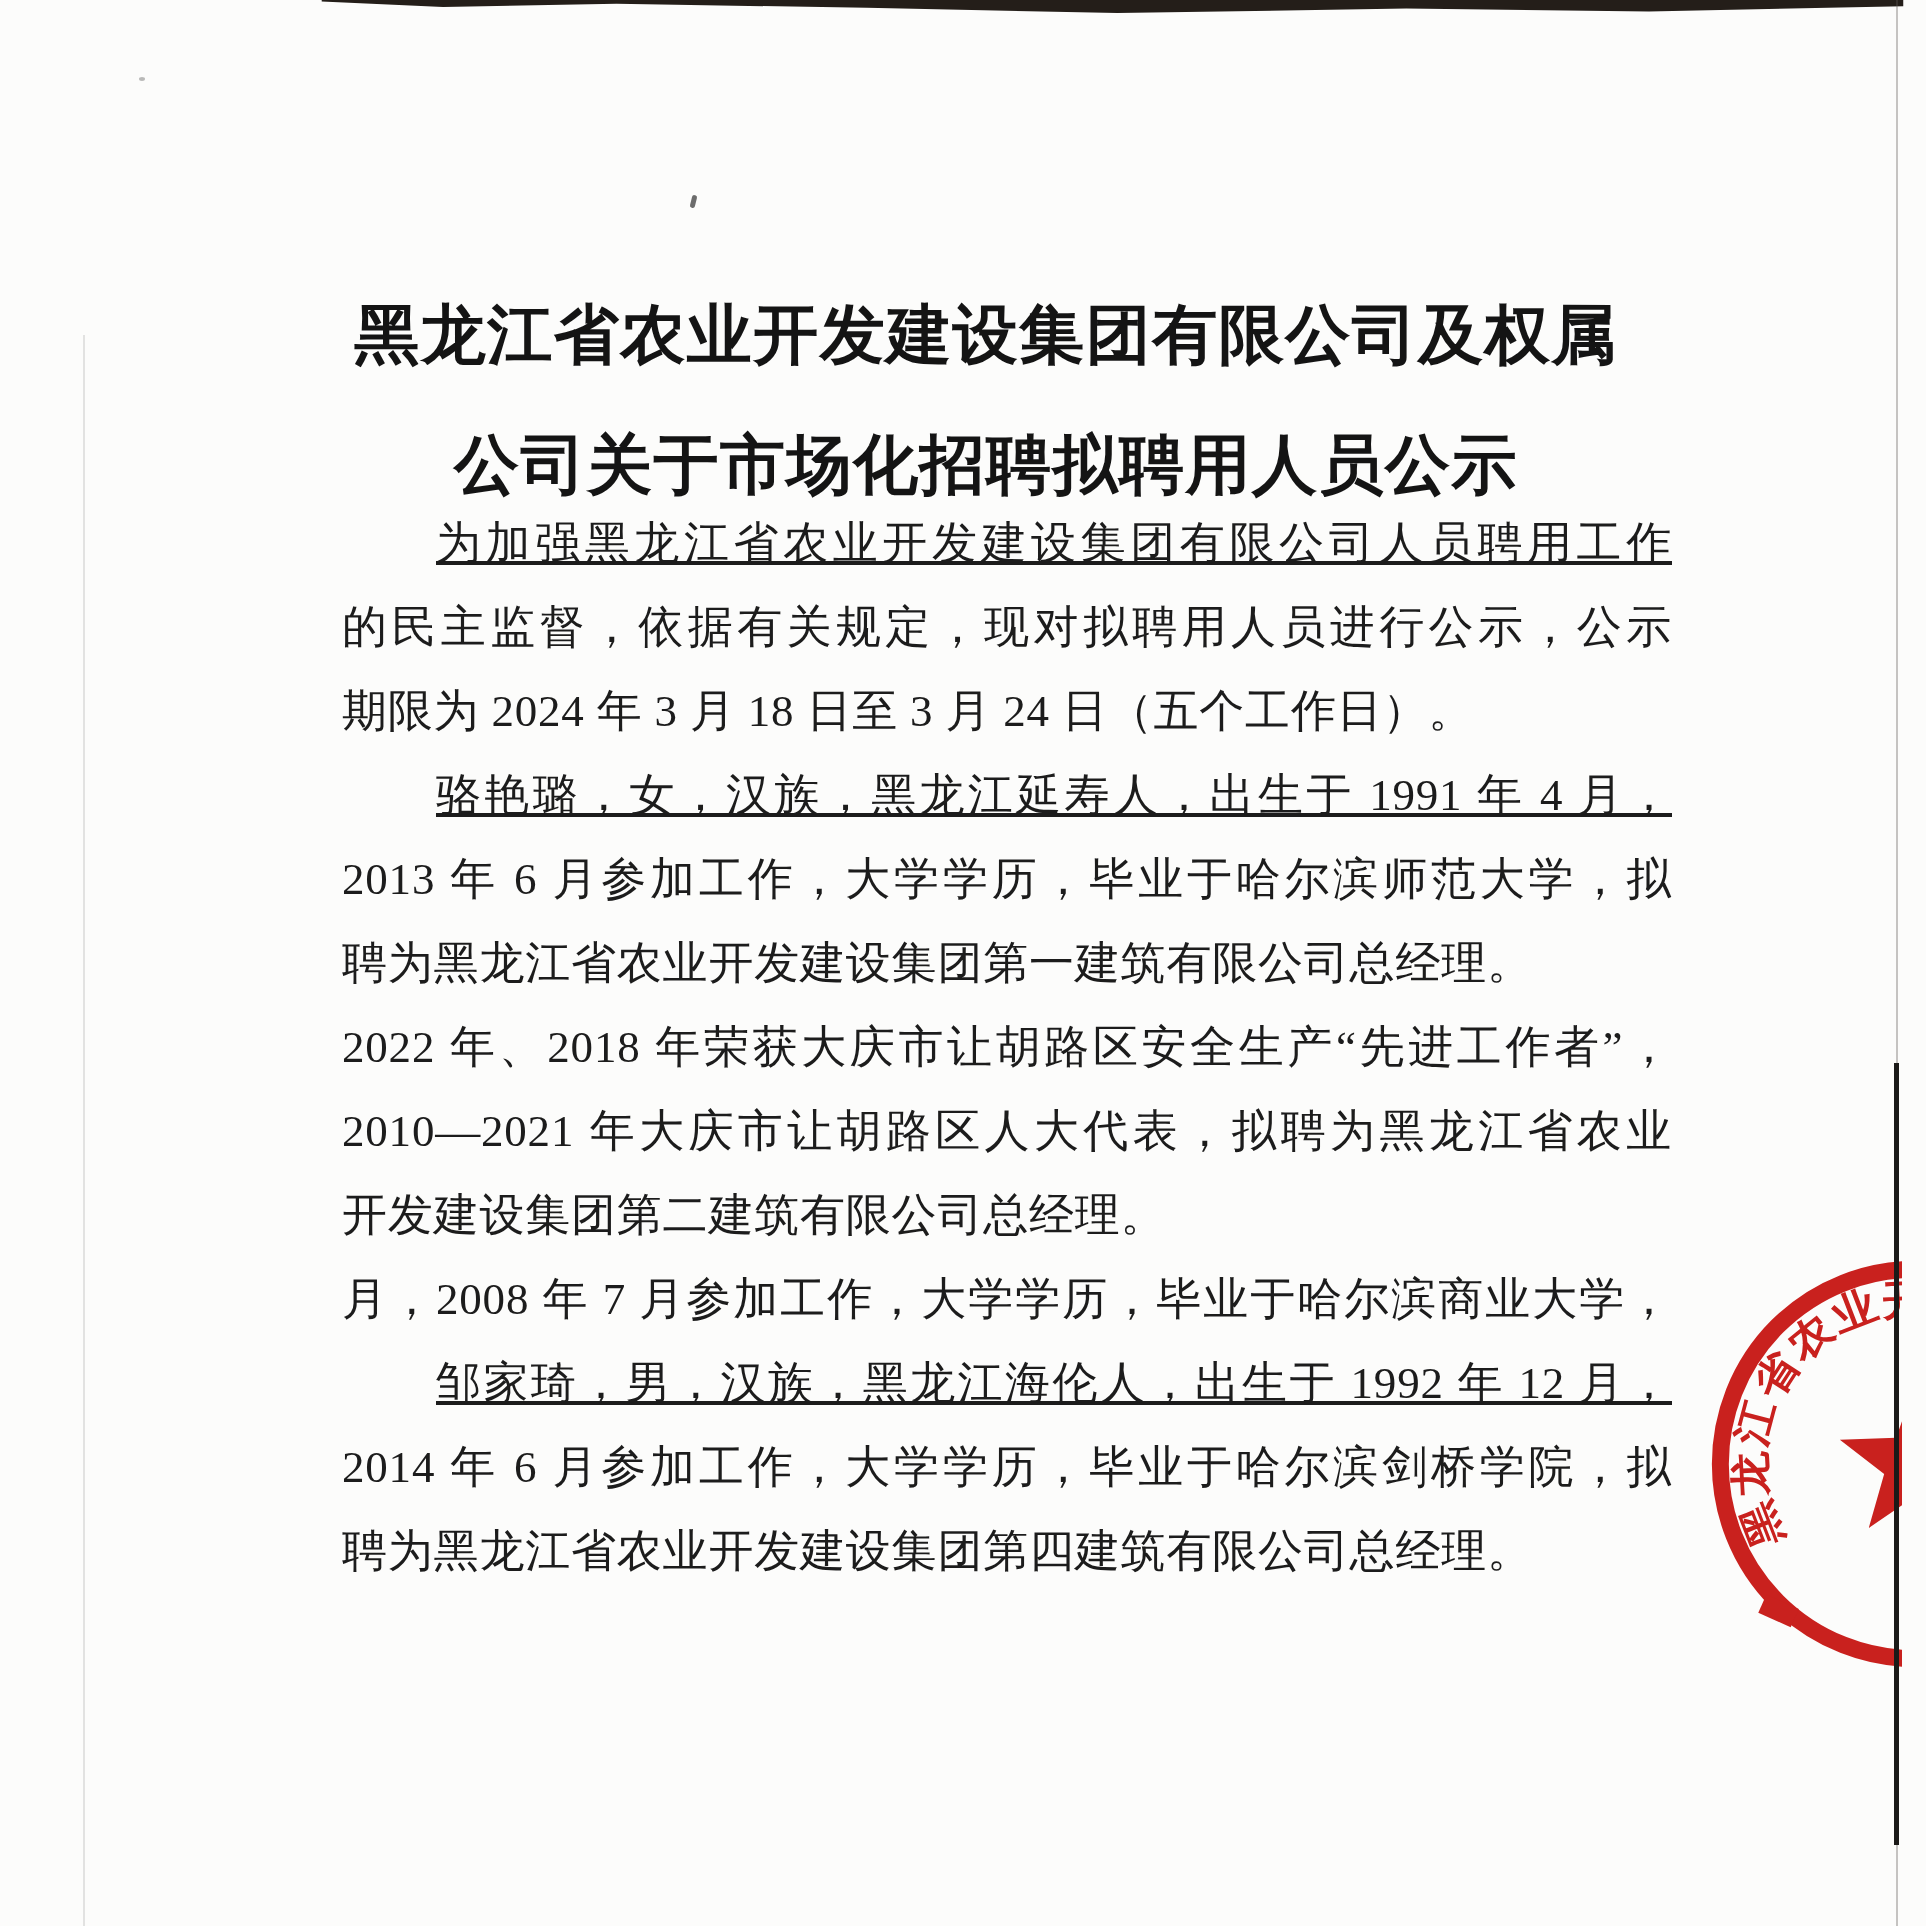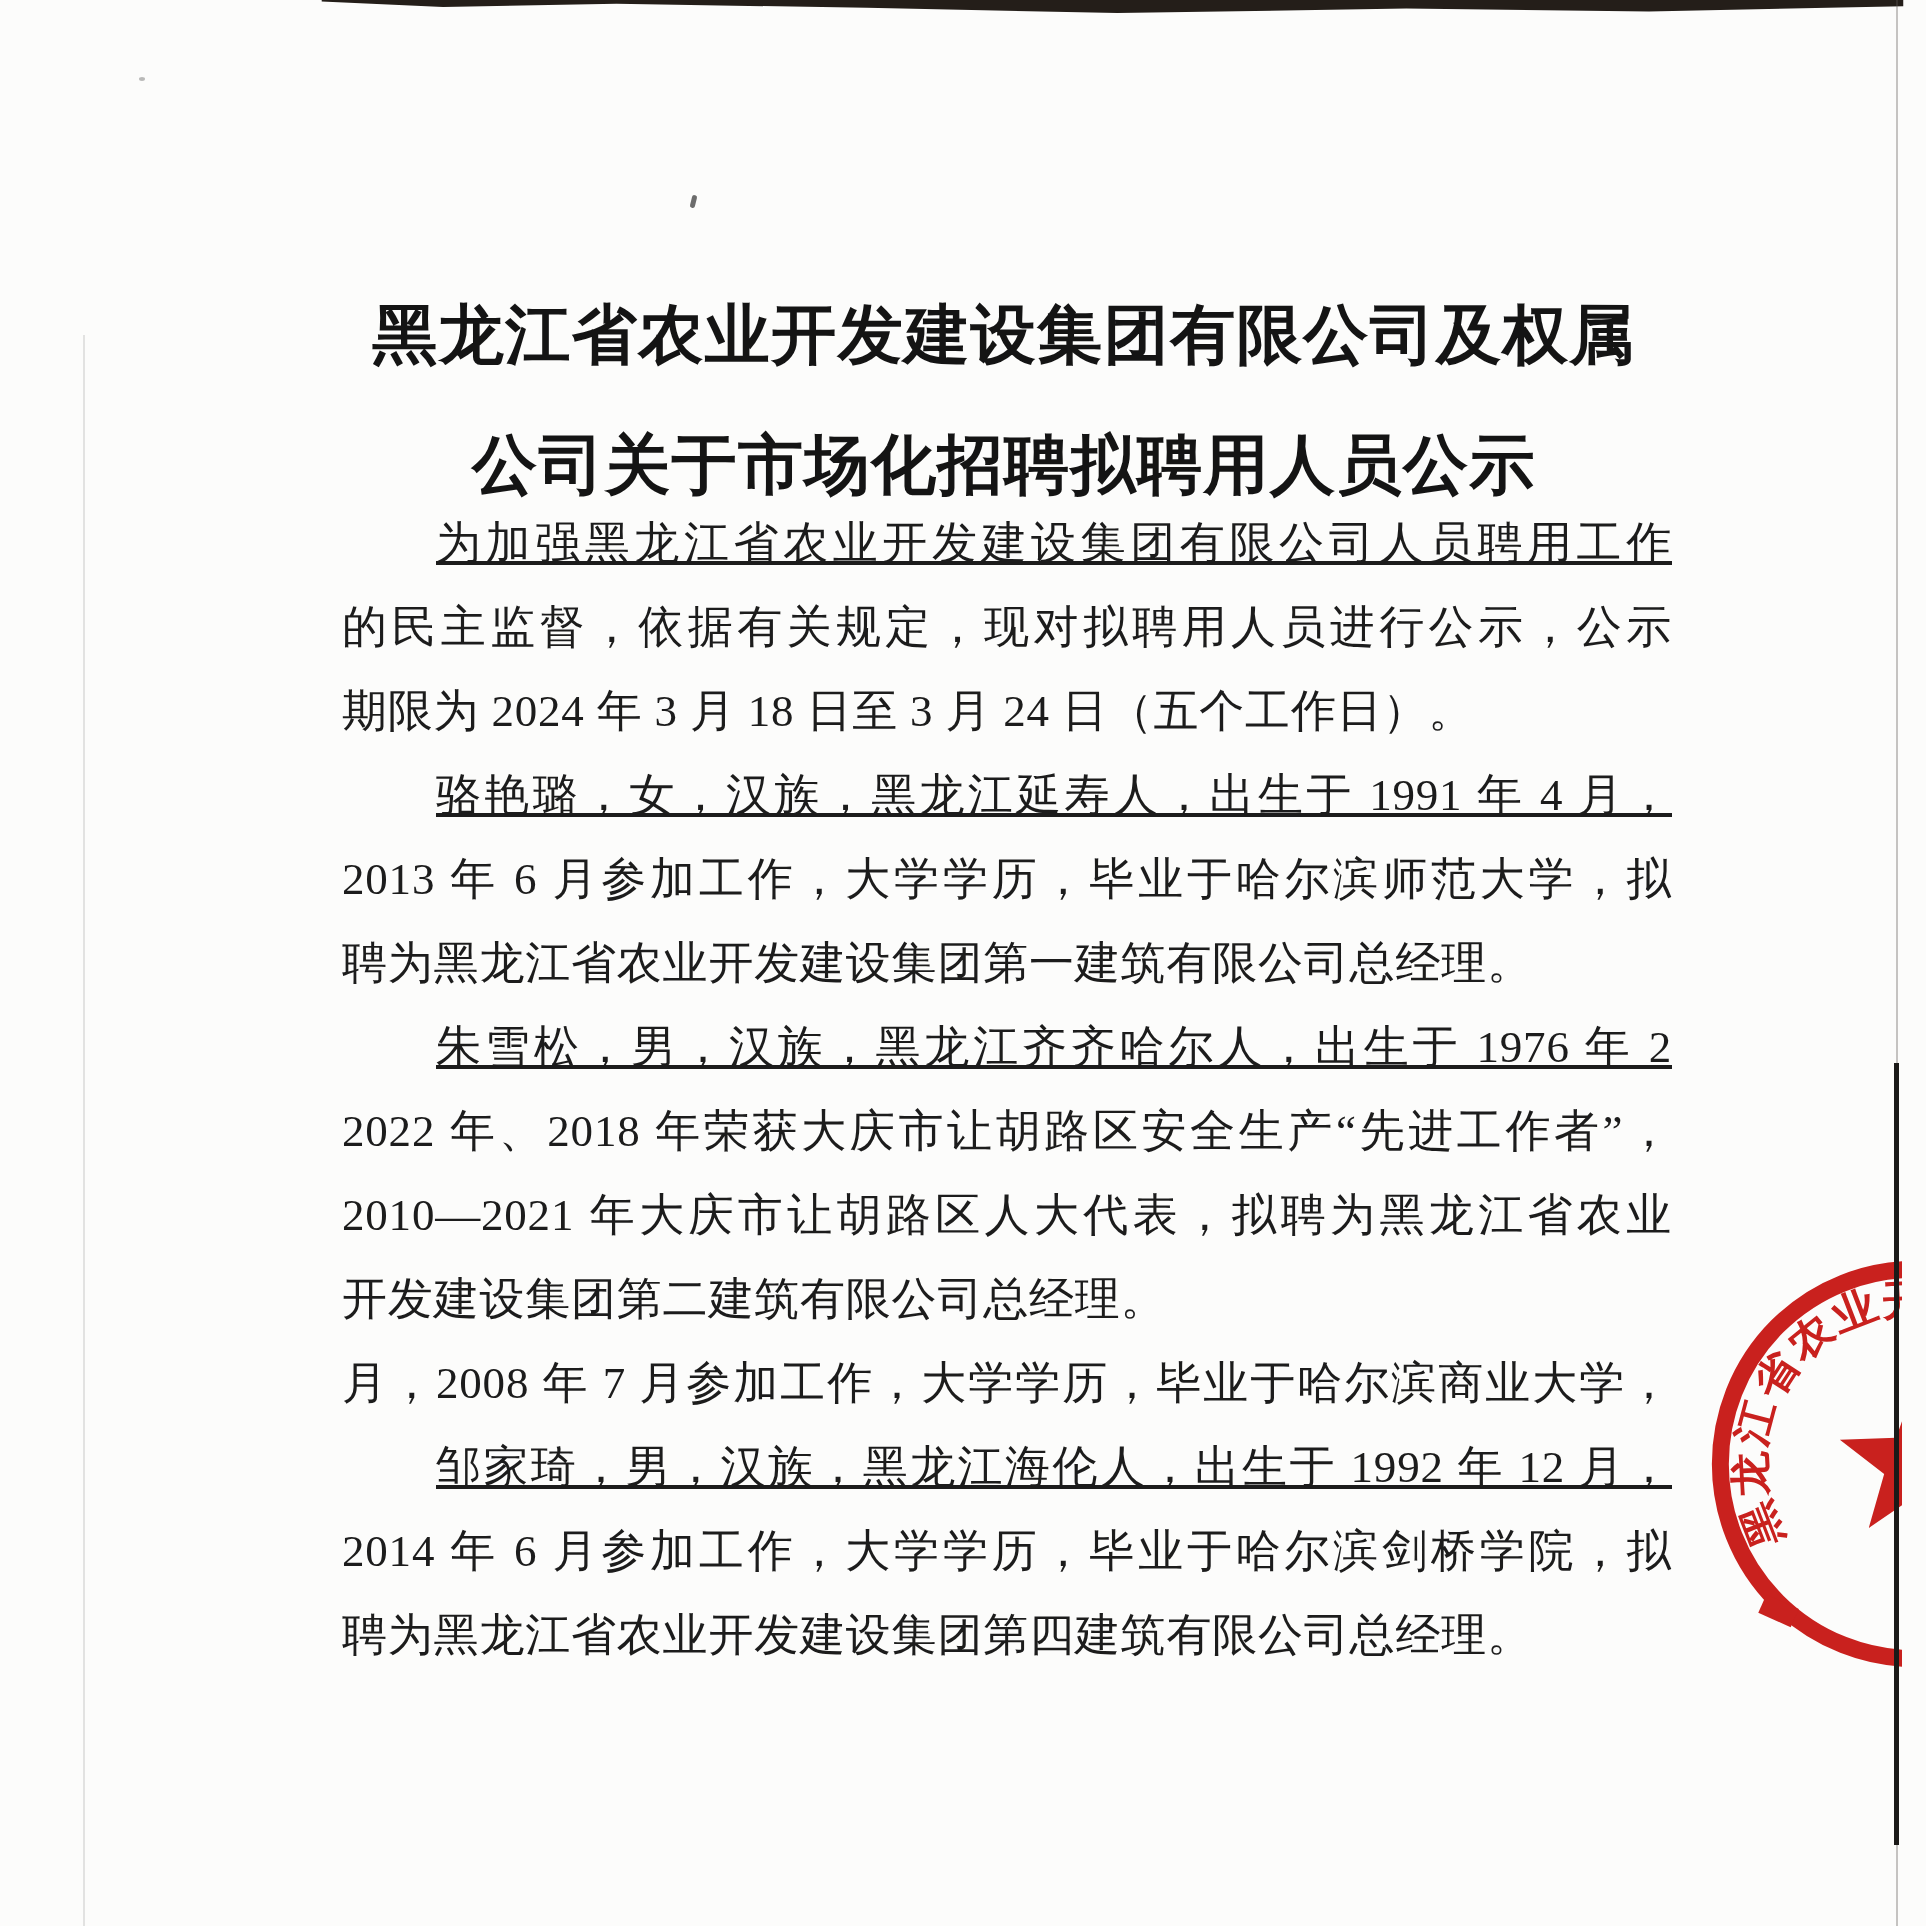--- a/index.html
+++ b/index.html
@@ -5,21 +5,21 @@
   html,body { margin:0; padding:0; background:#ffffff; }
   .page {
     position:relative;
     width:1983px; height:2566px;
     background:#fcfcfb;
     overflow:hidden;
     font-family:"Liberation Serif","DejaVu Serif",serif;
   }
   
   .title-block {
-    position:absolute; left:278px; top:270px; width:1452px;
+    position:absolute; left:260px; top:270px; width:1452px;
     text-align:center; color:#141414;
   }
   .title-line {
     font-size:65px; font-weight:bold; line-height:130px;
     letter-spacing:1.5px; white-space:nowrap;
   }
   
   .body-block {
     position:absolute; left:342px; top:501px; width:1330px;
     color:#1c1c1c;
@@ -77,21 +77,20 @@
     <div class="title-line">公司关于市场化招聘拟聘用人员公示</div>
   </div>
 
   <div class="body-block">
     <div class="bl indent">为加强黑龙江省农业开发建设集团有限公司人员聘用工作</div>
     <div class="bl">的民主监督，依据有关规定，现对拟聘用人员进行公示，公示</div>
     <div class="bl end">期限为 2024 年 3 月 18 日至 3 月 24 日（五个工作日）。</div>
     <div class="bl indent">骆艳璐，女，汉族，黑龙江延寿人，出生于 1991 年 4 月，</div>
     <div class="bl">2013 年 6 月参加工作，大学学历，毕业于哈尔滨师范大学，拟</div>
     <div class="bl end">聘为黑龙江省农业开发建设集团第一建筑有限公司总经理。</div>
-    <div class="bl indent">朱雪松，男，汉族，黑龙江齐齐哈尔人，出生于 1976 年 2</div>
     <div class="bl">2022 年、2018 年荣获大庆市让胡路区安全生产“先进工作者”，</div>
     <div class="bl">2010—2021 年大庆市让胡路区人大代表，拟聘为黑龙江省农业</div>
     <div class="bl end">开发建设集团第二建筑有限公司总经理。</div>
     <div class="bl">月，2008 年 7 月参加工作，大学学历，毕业于哈尔滨商业大学，</div>
     <div class="bl indent">邹家琦，男，汉族，黑龙江海伦人，出生于 1992 年 12 月，</div>
     <div class="bl">2014 年 6 月参加工作，大学学历，毕业于哈尔滨剑桥学院，拟</div>
     <div class="bl end">聘为黑龙江省农业开发建设集团第四建筑有限公司总经理。</div>
 
   </div>
 

